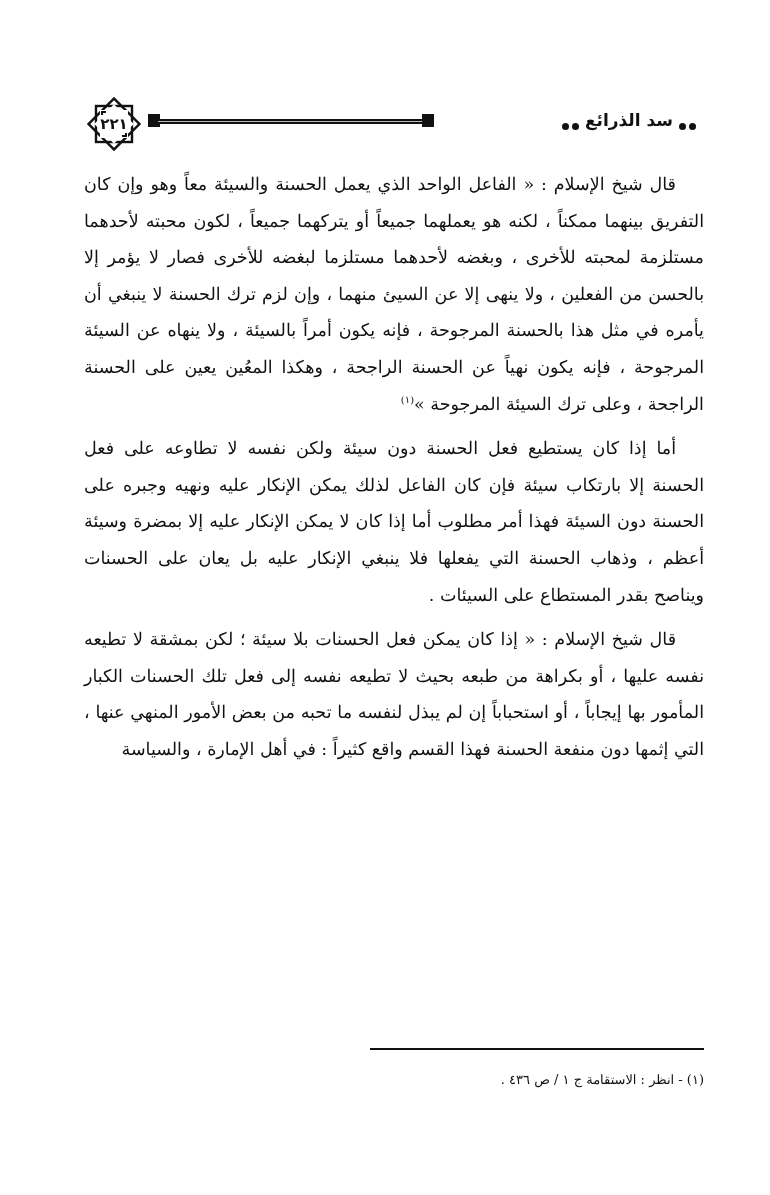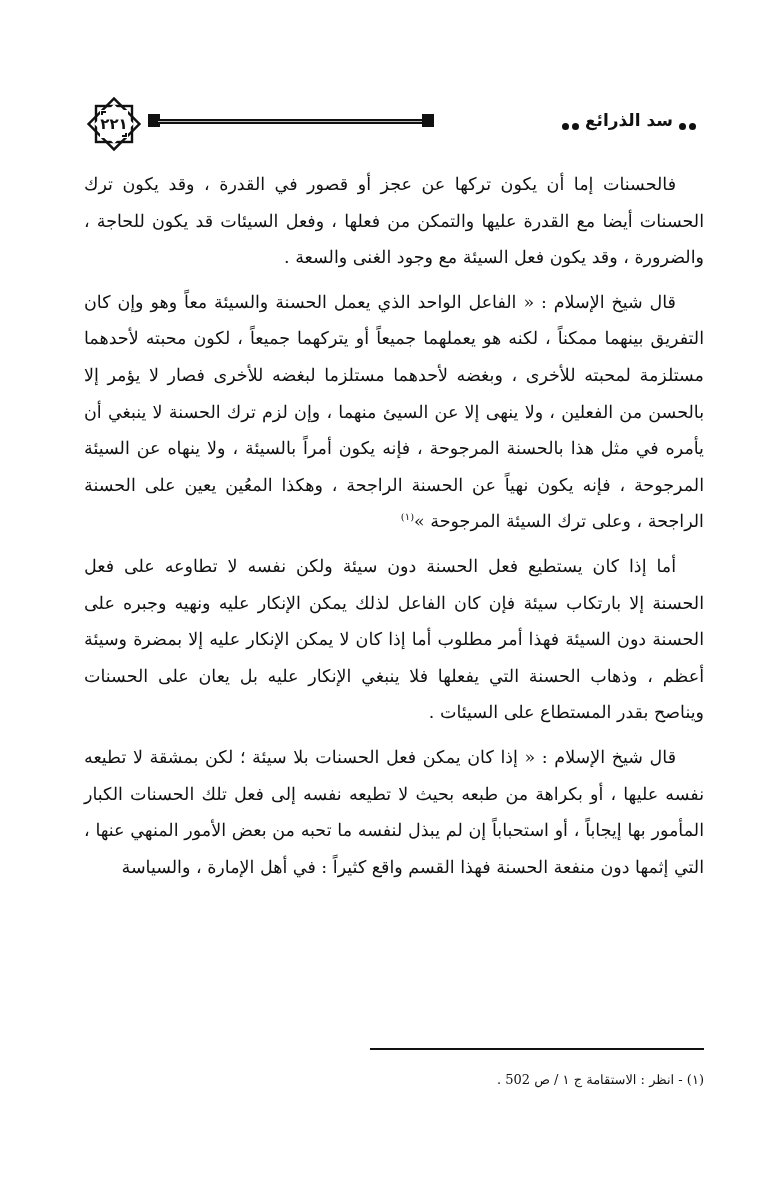--- a/index.html
+++ b/index.html
@@ -161,31 +161,28 @@
       <span>سد الذرائع</span>
       <span class="dots">
           <span></span>
           <span></span>
         </span>
     </div>
   </div>
 
   <div class="body">
     <p class="para">
-      <span>فالحسنات إما أن يكون تركها عن عجز أو قصور في القدرة ، وقد يكون ترك الحسنات أيضا مع القدرة عليها والتمكن من فعلها ، وفعل السيئات قد يكون للحاجة ، والضرورة ، وقد يكون فعل السيئة مع وجود الغنى والسعة .</span>
-    </p>
-    <p class="para">
       <span>قال شيخ الإسلام : « الفاعل الواحد الذي يعمل الحسنة والسيئة معاً وهو وإن كان التفريق بينهما ممكناً ، لكنه هو يعملهما جميعاً أو يتركهما جميعاً ، لكون محبته لأحدهما مستلزمة لمحبته للأخرى ، وبغضه لأحدهما مستلزما لبغضه للأخرى فصار لا يؤمر إلا بالحسن من الفعلين ، ولا ينهى إلا عن السيئ منهما ، وإن لزم ترك الحسنة لا ينبغي أن يأمره في مثل هذا بالحسنة المرجوحة ، فإنه يكون أمراً بالسيئة ، ولا ينهاه عن السيئة المرجوحة ، فإنه يكون نهياً عن الحسنة الراجحة ، وهكذا المعُين يعين على الحسنة الراجحة ، وعلى ترك السيئة المرجوحة »</span><sup class="fn-ref">(١)</sup>
     </p>
     <p class="para">
       <span>أما إذا كان يستطيع فعل الحسنة دون سيئة ولكن نفسه لا تطاوعه على فعل الحسنة إلا بارتكاب سيئة فإن كان الفاعل لذلك يمكن الإنكار عليه ونهيه وجبره على الحسنة دون السيئة فهذا أمر مطلوب أما إذا كان لا يمكن الإنكار عليه إلا بمضرة وسيئة أعظم ، وذهاب الحسنة التي يفعلها فلا ينبغي الإنكار عليه بل يعان على الحسنات ويناصح بقدر المستطاع على السيئات .</span>
     </p>
     <p class="para">
       <span>قال شيخ الإسلام : « إذا كان يمكن فعل الحسنات بلا سيئة ؛ لكن بمشقة لا تطيعه نفسه عليها ، أو بكراهة من طبعه بحيث لا تطيعه نفسه إلى فعل تلك الحسنات الكبار المأمور بها إيجاباً ، أو استحباباً إن لم يبذل لنفسه ما تحبه من بعض الأمور المنهي عنها ، التي إثمها دون منفعة الحسنة فهذا القسم واقع كثيراً : في أهل الإمارة ، والسياسة</span>
     </p>
   </div>
 
   <div class="fn-rule"></div>
   <div class="footnotes">
-    <div>(١) - انظر : الاستقامة ج ١ / ص 502 .</div>
+    <div>(١) - انظر : الاستقامة ج ١ / ص ٤٣٦ .</div>
   </div>
 
 </div>
 
 </body></html>

